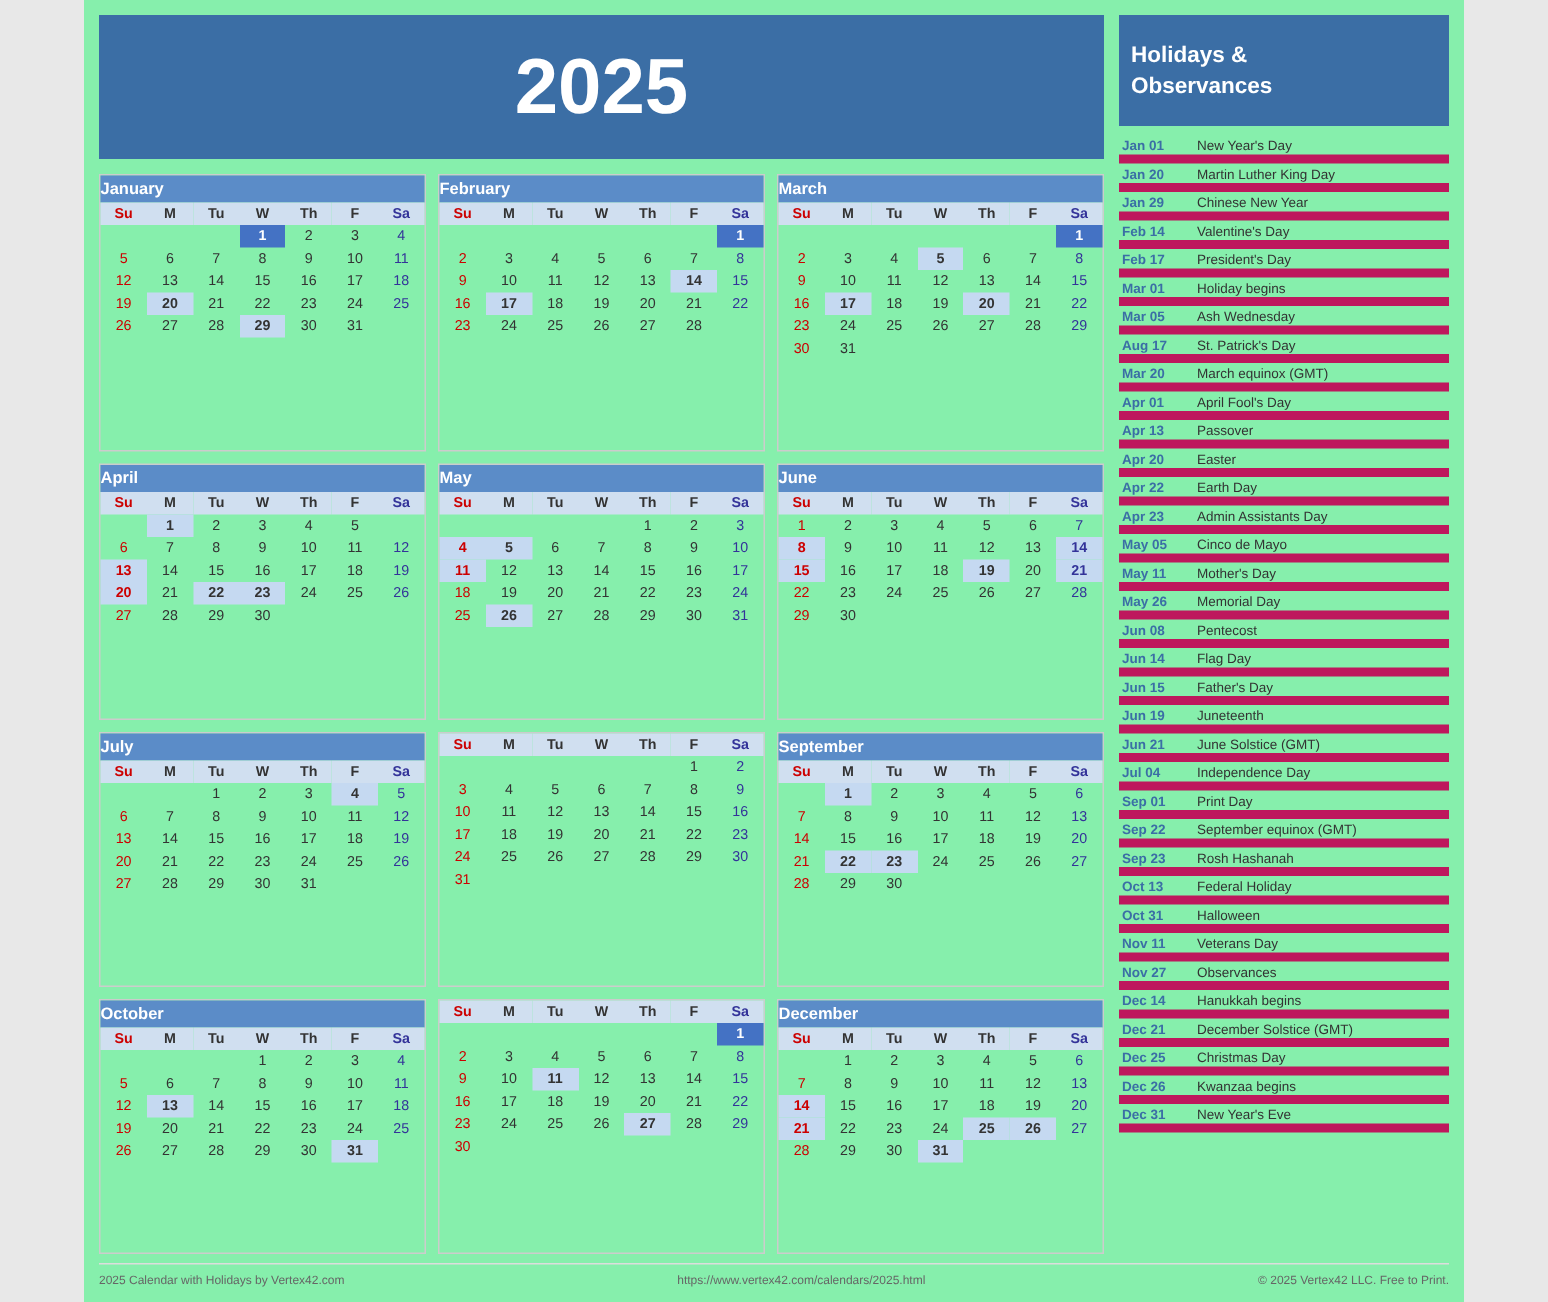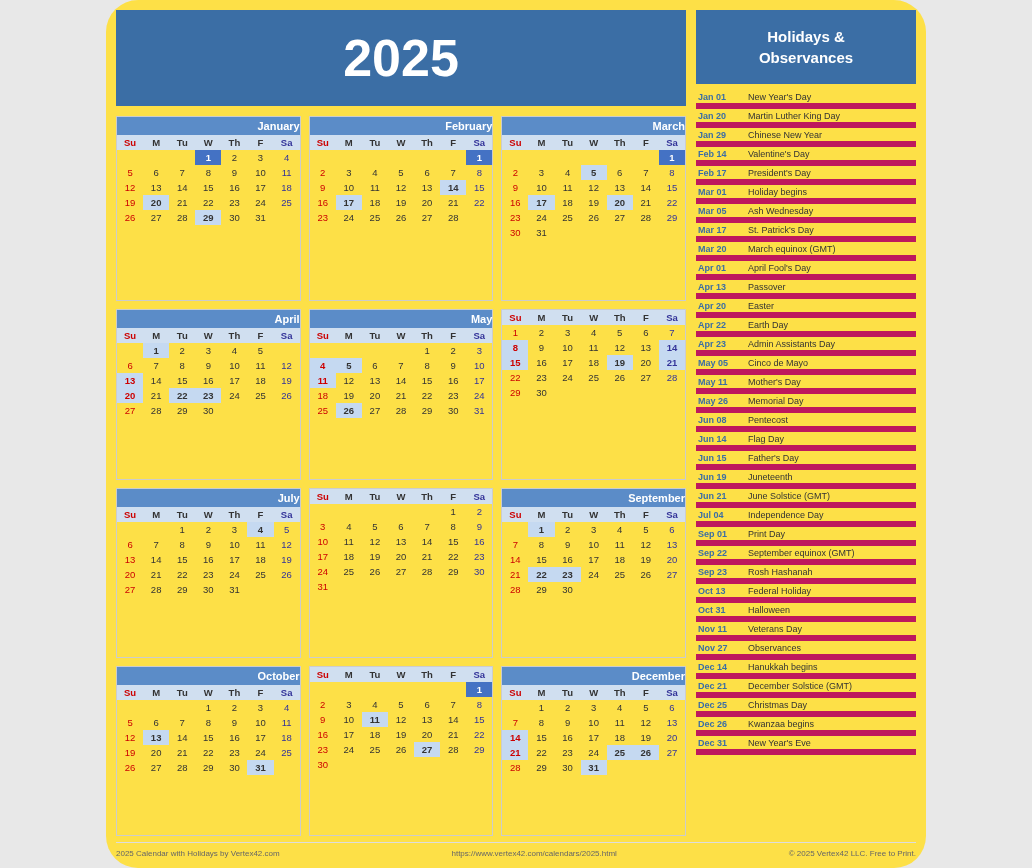--- a/index.html
+++ b/index.html
@@ -5,27 +5,26 @@
     * { box-sizing: border-box; margin: 0; padding: 0; }
     body {
       font-family: Arial, sans-serif;
       background: #e8e8e8;
       display: flex;
       justify-content: center;
       align-items: center;
       min-height: 100vh;
     }
     .page {
-      width: 820px;
+      width: 920px;
       min-height: 868px;
-      background: #fde047;
+      background: #86efac;
       display: flex;
       flex-direction: column;
       padding: 10px;
-      border-radius: 32px;
     }
     .main-layout {
       display: flex;
       flex: 1;
       gap: 10px;
     }
     .calendar-section {
       flex: 1;
       display: flex;
       flex-direction: column;
@@ -44,21 +43,21 @@
       grid-template-columns: repeat(3, 1fr);
       gap: 8px;
       flex: 1;
     }
     .month-block {
       border: 1px solid #ccc;
     }
     .month-title {
       background: #5b8cc8;
       color: white;
-      text-align: right;
+      text-align: left;
       font-size: 11px;
       font-weight: bold;
       padding: 3px 0;
     }
     .month-table {
       width: 100%;
       border-collapse: collapse;
       font-size: 9.5px;
     }
     .month-table th {
@@ -89,21 +88,21 @@
     }
     
     .sidebar {
       width: 220px;
       display: flex;
       flex-direction: column;
     }
     .sidebar-header {
       background: #3b6ea5;
       color: white;
-      text-align: center;
+      text-align: left;
       font-size: 15px;
       font-weight: bold;
       padding: 16px 8px;
       line-height: 1.4;
       margin-bottom: 6px;
     }
     .holiday-list {
       flex: 1;
       font-size: 9px;
     }
@@ -460,20 +459,21 @@
                   <td>27</td>
                   <td>28</td>
                   <td>29</td>
                   <td>30</td>
                   <td class="sat">31</td>
                 </tr>
               </tbody>
             </table>
           </div>
           <div class="month-block">
+            <div class="month-title">June</div>
             <table class="month-table">
               <thead>
                 <tr>
                   <th class="sun">Su</th>
                   <th>M</th>
                   <th>Tu</th>
                   <th>W</th>
                   <th>Th</th>
                   <th>F</th>
                   <th class="sat">Sa</th>
@@ -949,21 +949,21 @@
           </div>
           <div class="holiday-item">
             <span class="holiday-date">Mar 01</span>
             <span class="holiday-name">Holiday begins</span>
           </div>
           <div class="holiday-item">
             <span class="holiday-date">Mar 05</span>
             <span class="holiday-name">Ash Wednesday</span>
           </div>
           <div class="holiday-item">
-            <span class="holiday-date">Mar 17</span>
+            <span class="holiday-date">Aug 17</span>
             <span class="holiday-name">St. Patrick's Day</span>
           </div>
           <div class="holiday-item">
             <span class="holiday-date">Mar 20</span>
             <span class="holiday-name">March equinox (GMT)</span>
           </div>
           <div class="holiday-item">
             <span class="holiday-date">Apr 01</span>
             <span class="holiday-name">April Fool's Day</span>
           </div>

